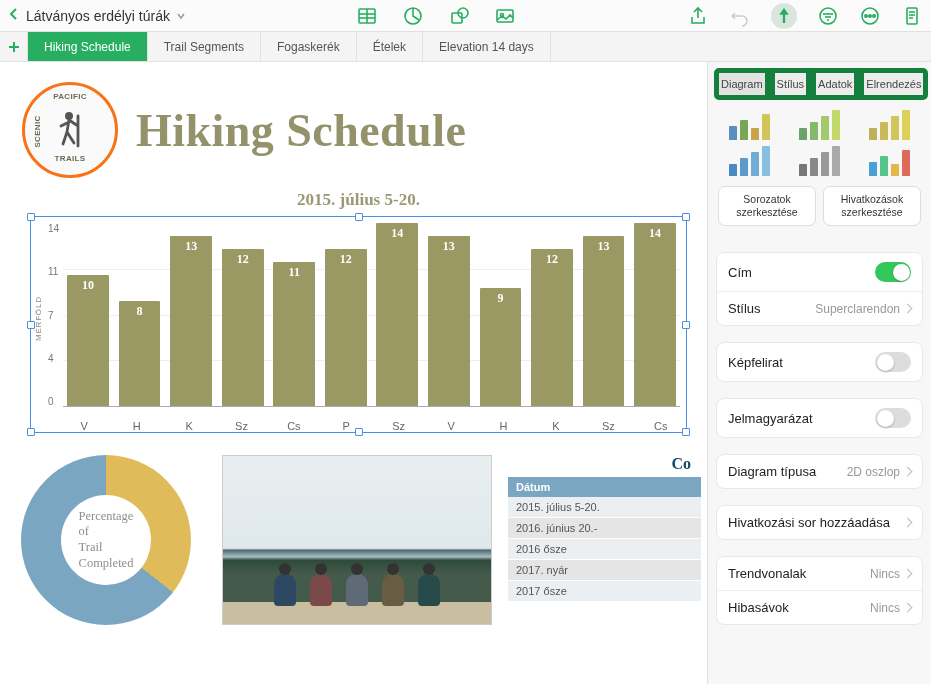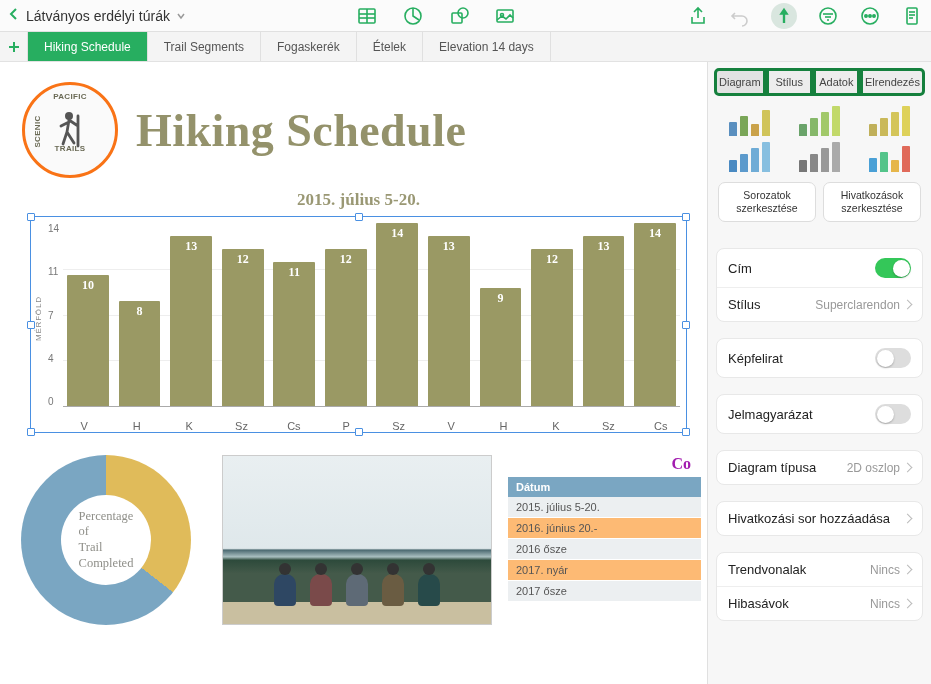--- a/index.html
+++ b/index.html
@@ -32,21 +32,21 @@
   .main { flex:1; display:flex; overflow:hidden; }
   .canvas { flex:1; background:#fff; overflow:hidden; position:relative; display:flex; flex-direction:column; }
   .inspector { width:224px; background:#f7f7f7; border-left:1px solid #e0e0e0; overflow:auto; font-size:12.5px; color:#333; }
 
   
   .sheet-header { display:flex; align-items:center; gap:18px; padding:20px 16px 8px 22px; position:relative;}
   .logo { width:96px; height:96px; border-radius:50%; border:3px solid #f97316; display:flex; align-items:center; justify-content:center; position:relative; background:#fafafa;}
   .logo-text { position:absolute; font-size:8px; font-weight:700; color:#6a6a55; letter-spacing:0.04em;}
   .lt-top { top:7px; }
   .lt-left { left:-4px; top:42px; transform: rotate(-90deg); transform-origin:center;}
-  .lt-bottom { bottom:22px; }
+  .lt-bottom { bottom:12px; }
   .hiker svg { width:40px; height:40px; }
   .big-title { font-family: Georgia, "Superclarendon", serif; font-size:46px; font-weight:600; color:#94926b; letter-spacing:0.01em; }
   .dash-line { position:absolute; left:150px; right:10px; top:94px; height:0; border-top:4px dotted #b9b99b; z-index:-1;}
 
   .chart-wrap { margin:4px 20px 8px 30px; position:relative; }
   .chart-title { text-align:center; font-family: Georgia, serif; color:#9a9874; font-size:17px; margin-bottom:6px; font-weight:600;}
   .chart-sel { position:relative; border:1.5px solid #4a90e2; }
   .sel-h { position:absolute; width:8px; height:8px; background:#fff; border:1.5px solid #4a90e2; border-radius:1px;}
   .h-tl{top:-4px;left:-4px;} .h-tr{top:-4px;right:-4px;} .h-bl{bottom:-4px;left:-4px;} .h-br{bottom:-4px;right:-4px;}
   .h-tm{top:-4px;left:50%;margin-left:-4px;} .h-bm{bottom:-4px;left:50%;margin-left:-4px;}
@@ -75,29 +75,29 @@
   .donut::after{ content:""; position:absolute; inset:40px; background:#fff; border-radius:50%;}
   .donut-label { position:absolute; inset:46px; display:flex; align-items:center; justify-content:center; text-align:left; font-family:Georgia,serif; color:#8f8f89; font-size:12.5px; line-height:1.25; z-index:2; font-weight:500;}
   .photo { width:270px; height:170px; background:#dee; border:1px solid #ccc; position:relative; overflow:hidden;}
   .sky { position:absolute; inset:0; background:linear-gradient(#e9eff1 0%, #dfe8eb 55%, #4c6a71 56%, #a9bfc0 60%, #2d4a3b 62%, #445a4a 70%); }
   .people { position:absolute; bottom:18px; left:0; right:0; display:flex; justify-content:center; gap:14px;}
   .person { width:22px; height:32px; background:#222; border-radius:10px 10px 4px 4px; position:relative;}
   .person::before{ content:""; position:absolute; top:-11px; left:5px; width:12px; height:12px; background:#333; border-radius:50%;}
   .p1{background:#2e4763;} .p2{background:#7a4a4a;} .p3{background:#5e6a76;} .p4{background:#6a5c42;} .p5{background:#274a4a;}
   .beach { position:absolute; left:0; right:0; bottom:0; height:22px; background:#c9bfa0;}
   .table-card { flex:1; min-width:0; padding-right:6px;}
-  .table-title { text-align:right; font-family:Georgia,serif; color:#a21caf; font-weight:600; font-size:16px; padding-right:10px; margin-bottom:4px;}
+  .table-title { text-align:right; font-family:Georgia,serif; color:#0c4a6e; font-weight:600; font-size:16px; padding-right:10px; margin-bottom:4px;}
   .data-table { width:100%; }
   .th { background:#7aa6c2; color:#fff; font-size:11px; padding:4px 8px; font-weight:600;}
   .td { padding:4px 8px; font-size:11px; background:#eceff1; color:#555; border-bottom:1px solid #fff; white-space:nowrap; overflow:hidden; text-overflow:ellipsis;}
-  .td.alt { background:#fdba74; }
+  .td.alt { background:#e5e5e5; }
 
   
   .insp-tabs { display:flex; padding:6px; gap:0;}
-  .insp-tab { flex:1; text-align:center; font-size:11px; padding:5px 2px; background:#ededed; border:3px solid #15803d; color:#444;}
+  .insp-tab { flex:1; text-align:center; font-size:11px; padding:5px 2px; background:#ededed; border:5px solid #15803d; color:#444;}
   .insp-tab:first-child{ border-radius:5px 0 0 5px;} .insp-tab:last-child{border-radius:0 5px 5px 0;}
   .insp-tab.active{ background:#e2e2e2; font-weight:500;}
 
   .styles-grid{ display:grid; grid-template-columns:1fr 1fr 1fr; gap:6px 8px; padding:4px 10px 10px;}
   .style-sw{ height:30px; display:flex; align-items:flex-end; justify-content:center; gap:3px; border-radius:4px; cursor:pointer;}
   .style-sw div{ width:8px; border-radius:1px 1px 0 0;}
 
   .edit-btns{ display:flex; gap:7px; padding:0 10px 10px;justify-content:space-between;}
   .edit-btn{ flex:1; background:#fff; border:1px solid #ddd; border-radius:7px; padding:6px 4px; font-size:10.5px; text-align:center; line-height:1.25; color:#333;}
 

